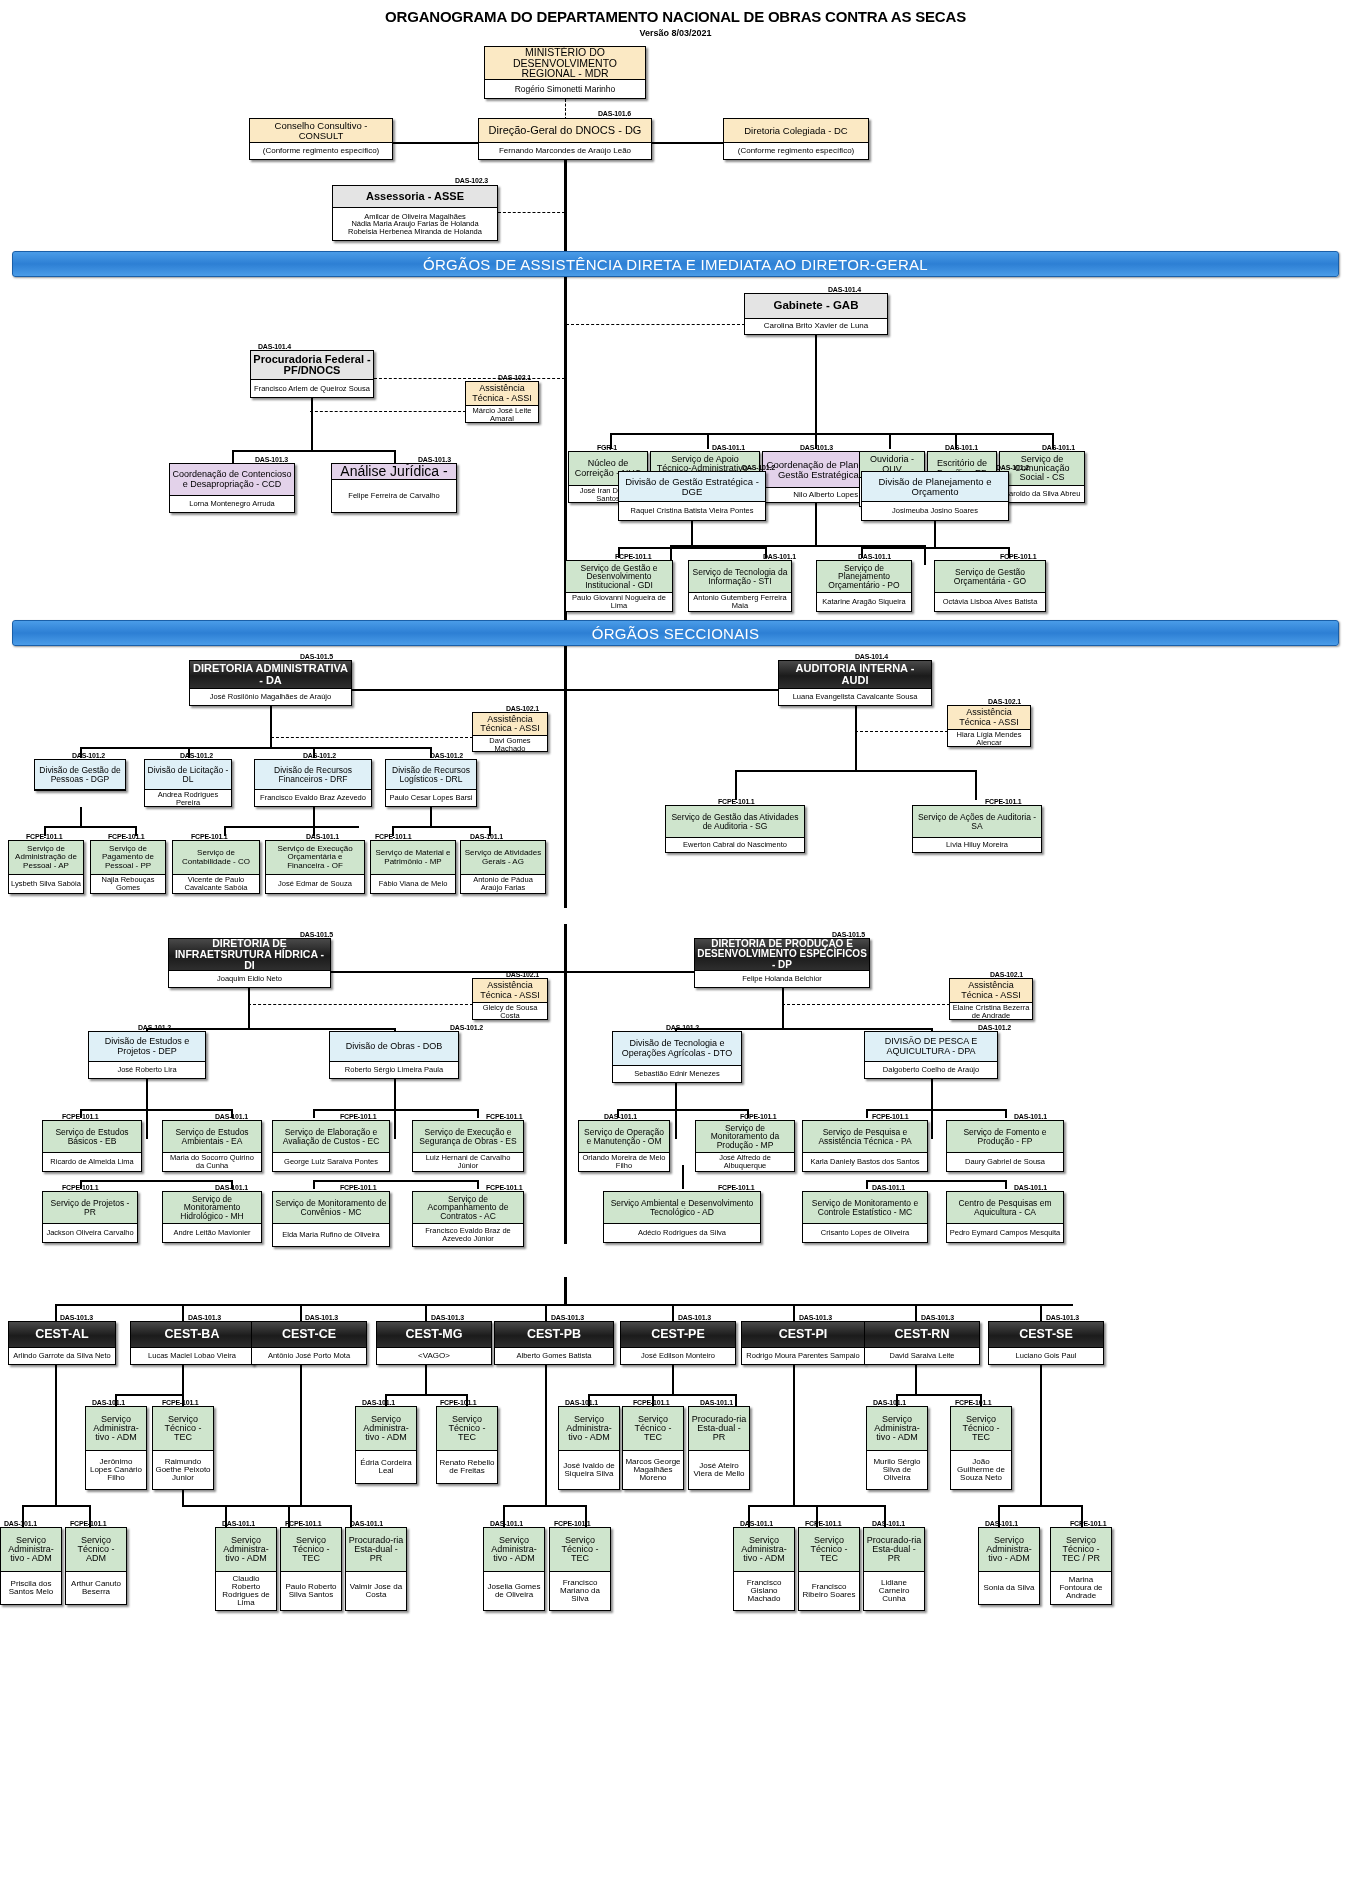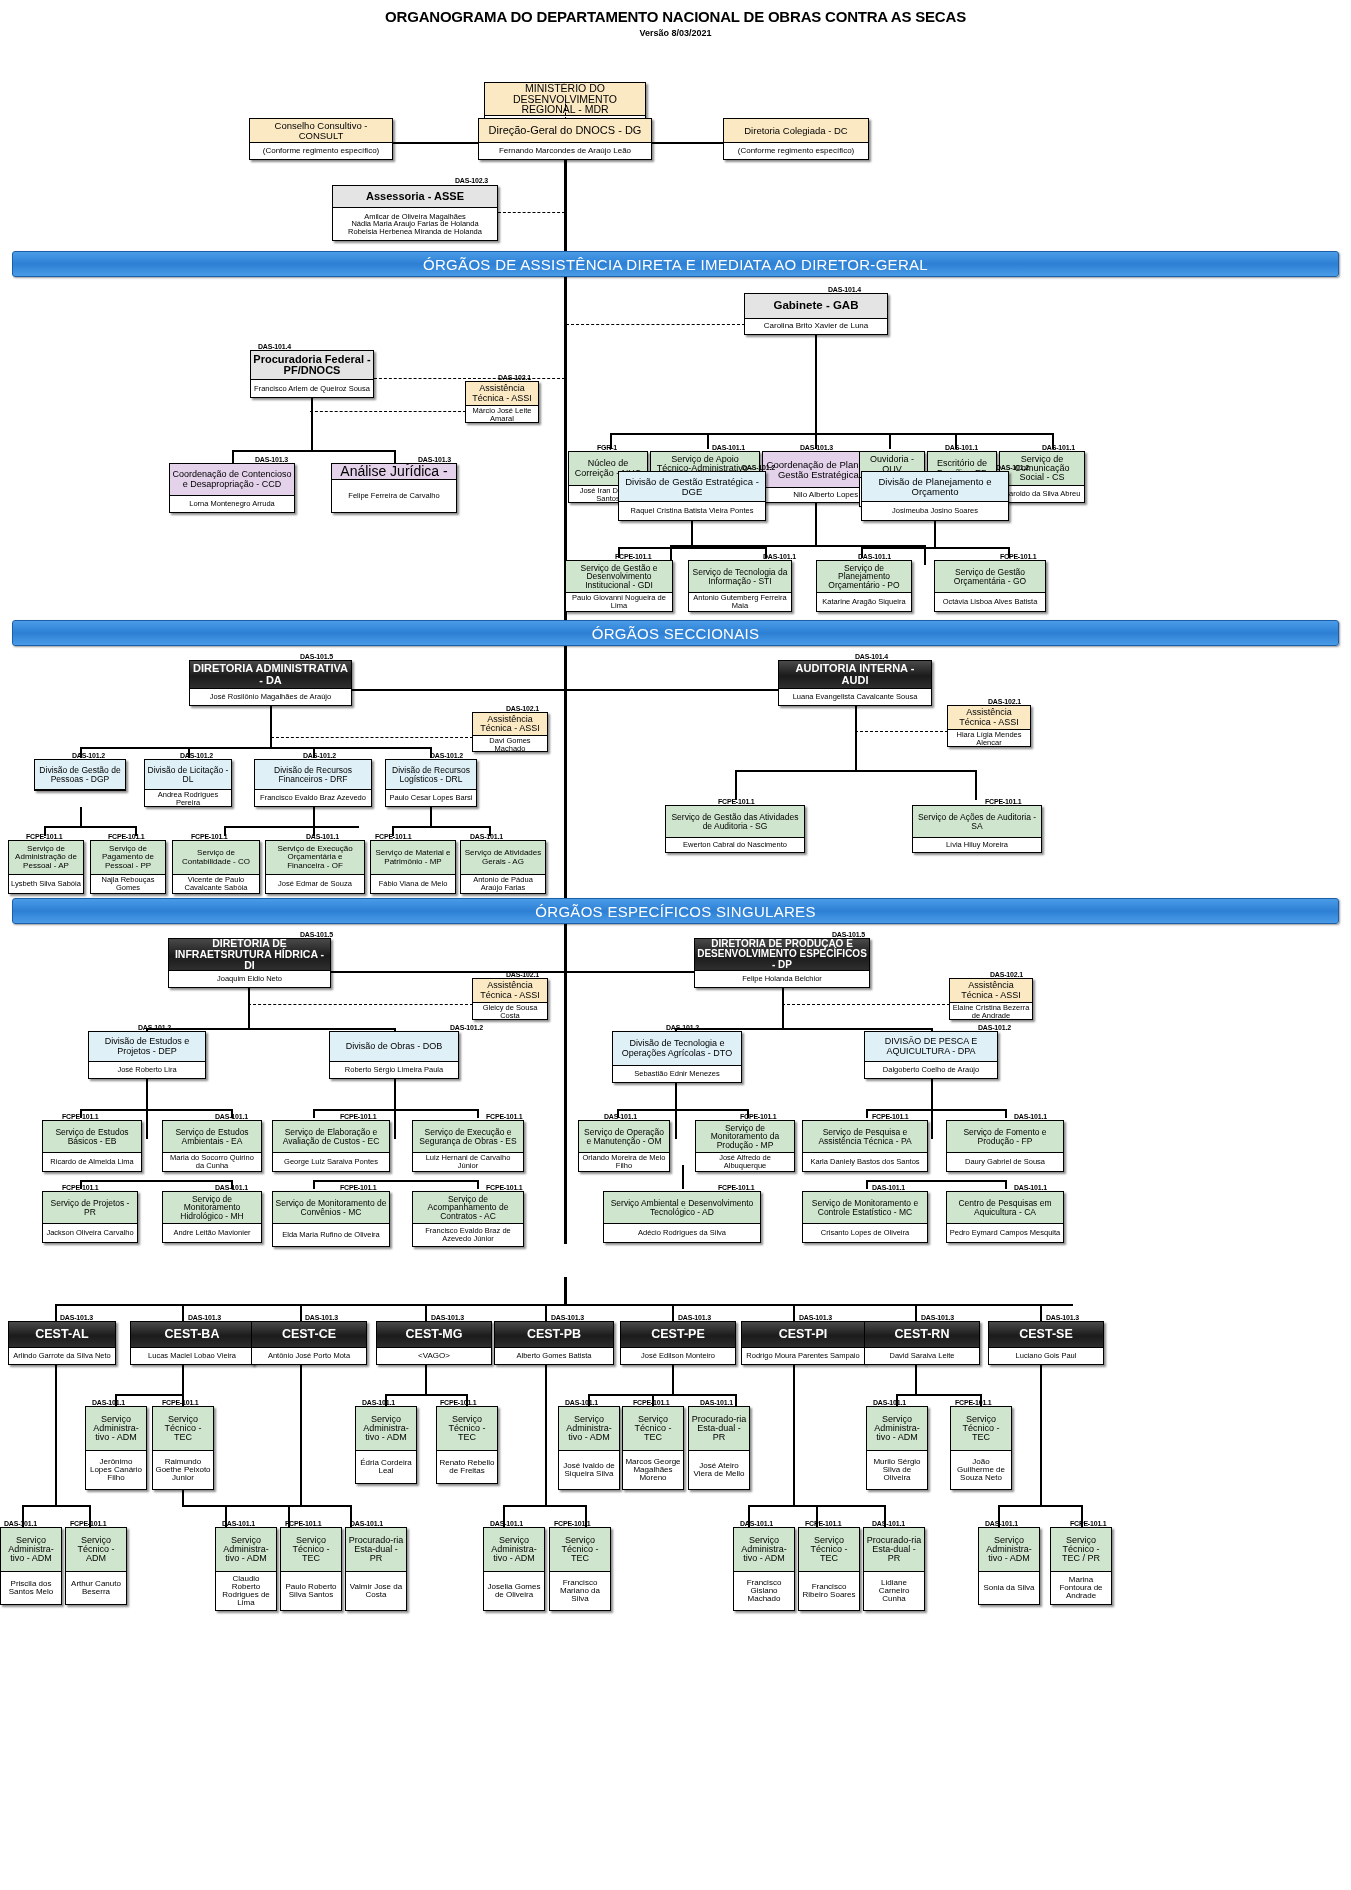--- a/index.html
+++ b/index.html
@@ -86,21 +86,21 @@
 <body>
 
 <div id="root">
 
   <div class="title">ORGANOGRAMA DO DEPARTAMENTO NACIONAL DE OBRAS CONTRA AS SECAS</div>
   <div class="subtitle">Versão 8/03/2021</div>
 
   <div class="code" style="left:598px;top:110px">DAS-101.6</div>
   <div class="code" style="left:455px;top:177px">DAS-102.3</div>
 
-  <div class="node c-cream" style="left:484px;top:46px;width:162px;height:53px;margin-top:36px;">
+  <div class="node c-cream" style="left:484px;top:46px;width:162px;height:53px;">
     <div class="hd" style="height:33px;font-size:10.5px;">MINISTÉRIO DO DESENVOLVIMENTO REGIONAL - MDR</div>
     <div class="bd" style="font-size:8.5px;">Rogério Simonetti Marinho</div>
   </div>
 
   <div class="dash-v" style="left:565px;top:99px;height:21px;"></div>
 
   <div class="ln lnh" style="left:249px;top:142px;width:620px;"></div>
 
   <div class="node c-cream" style="left:249px;top:118px;width:144px;height:42px;">
     <div class="hd" style="height:24px;font-size:9.5px;">Conselho Consultivo - CONSULT</div>
@@ -386,21 +386,20 @@
     <div class="hd" style="height:34px;font-size:8px;">Serviço de Material e Patrimônio - MP</div>
     <div class="bd" style="font-size:7.5px;">Fábio Viana de Melo</div>
   </div>
 
   <div class="code" style="left:470px;top:833px">DAS-101.1</div>
   <div class="node c-green" style="left:460px;top:840px;width:86px;height:54px;">
     <div class="hd" style="height:34px;font-size:8px;">Serviço de Atividades Gerais - AG</div>
     <div class="bd" style="font-size:7.5px;">Antonio de Pádua Araújo Farias</div>
   </div>
 
-  <div class="band" style="top:898px;">ÓRGÃOS ESPECÍFICOS SINGULARES</div>
 
   <div class="ln lnv-thick" style="left:564px;top:924px;height:320px;"></div>
 
   <div class="code" style="left:300px;top:931px">DAS-101.5</div>
   <div class="node c-black" style="left:168px;top:938px;width:163px;height:50px;">
     <div class="hd" style="height:32px;font-size:10.5px;">DIRETORIA DE INFRAETSRUTURA HÍDRICA - DI</div>
     <div class="bd" style="font-size:7.5px;">Joaquim Eidio Neto</div>
   </div>
   <div class="ln lnh" style="left:331px;top:971px;width:234px;"></div>
 

